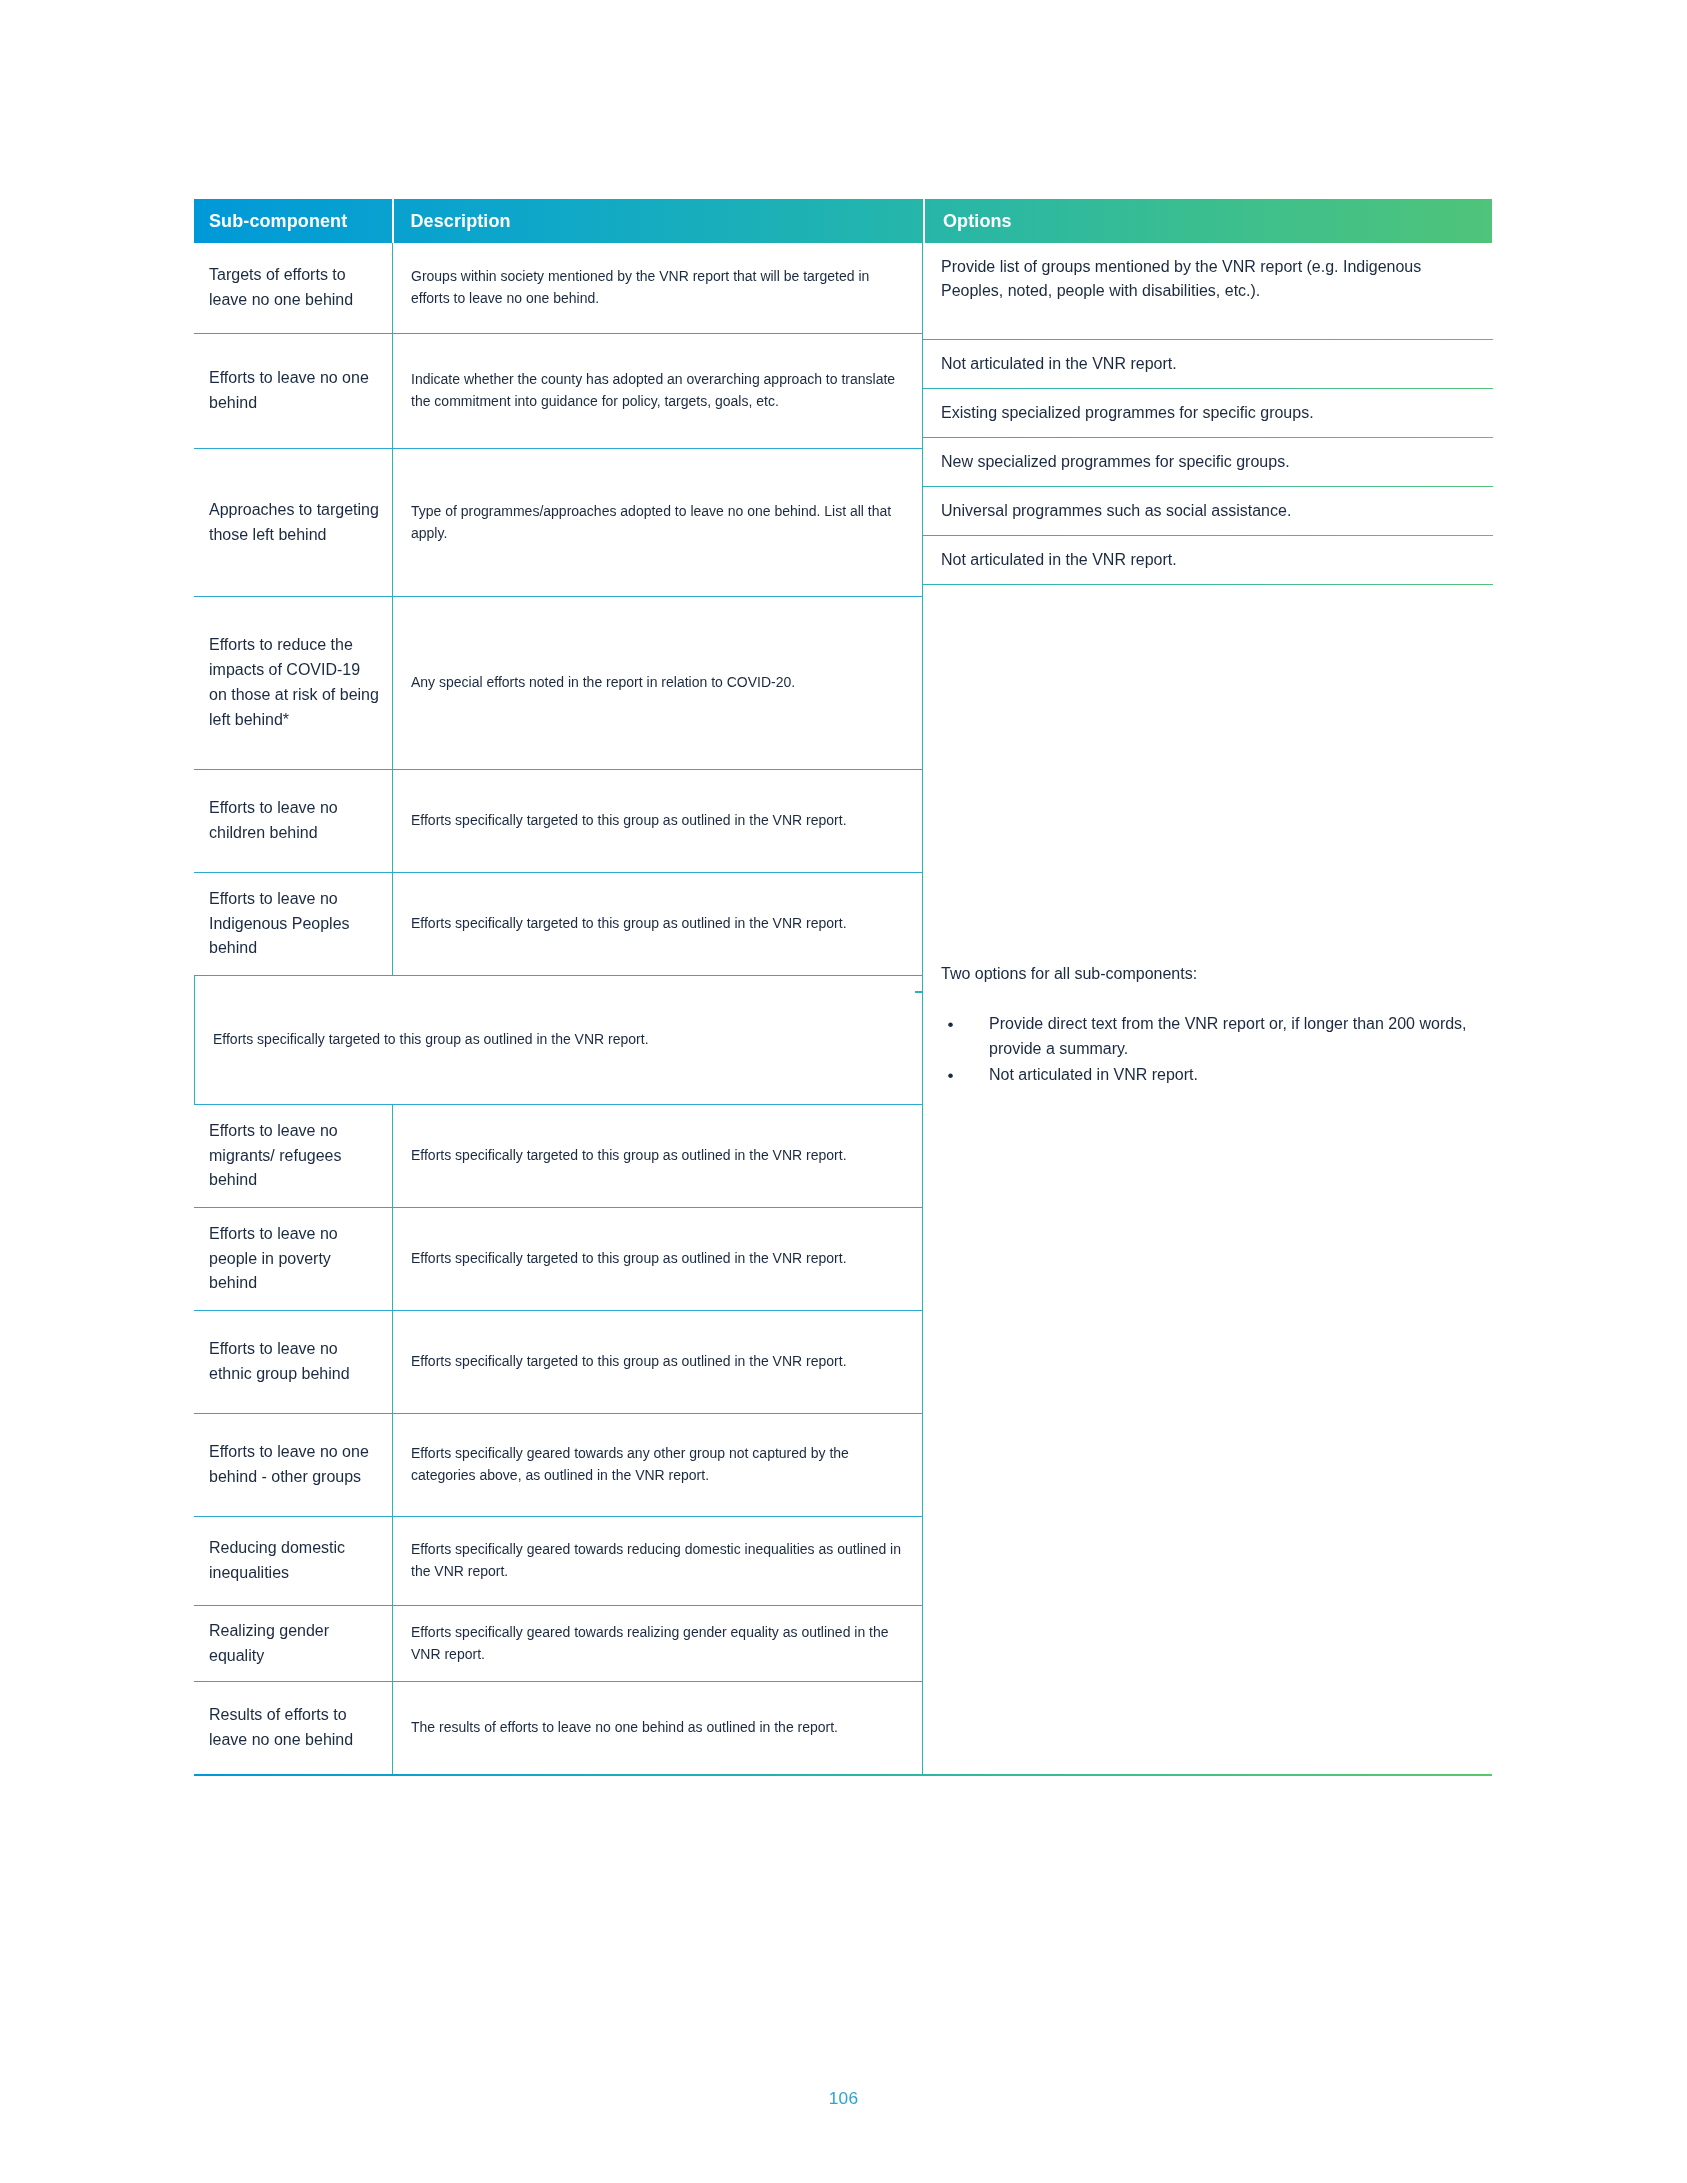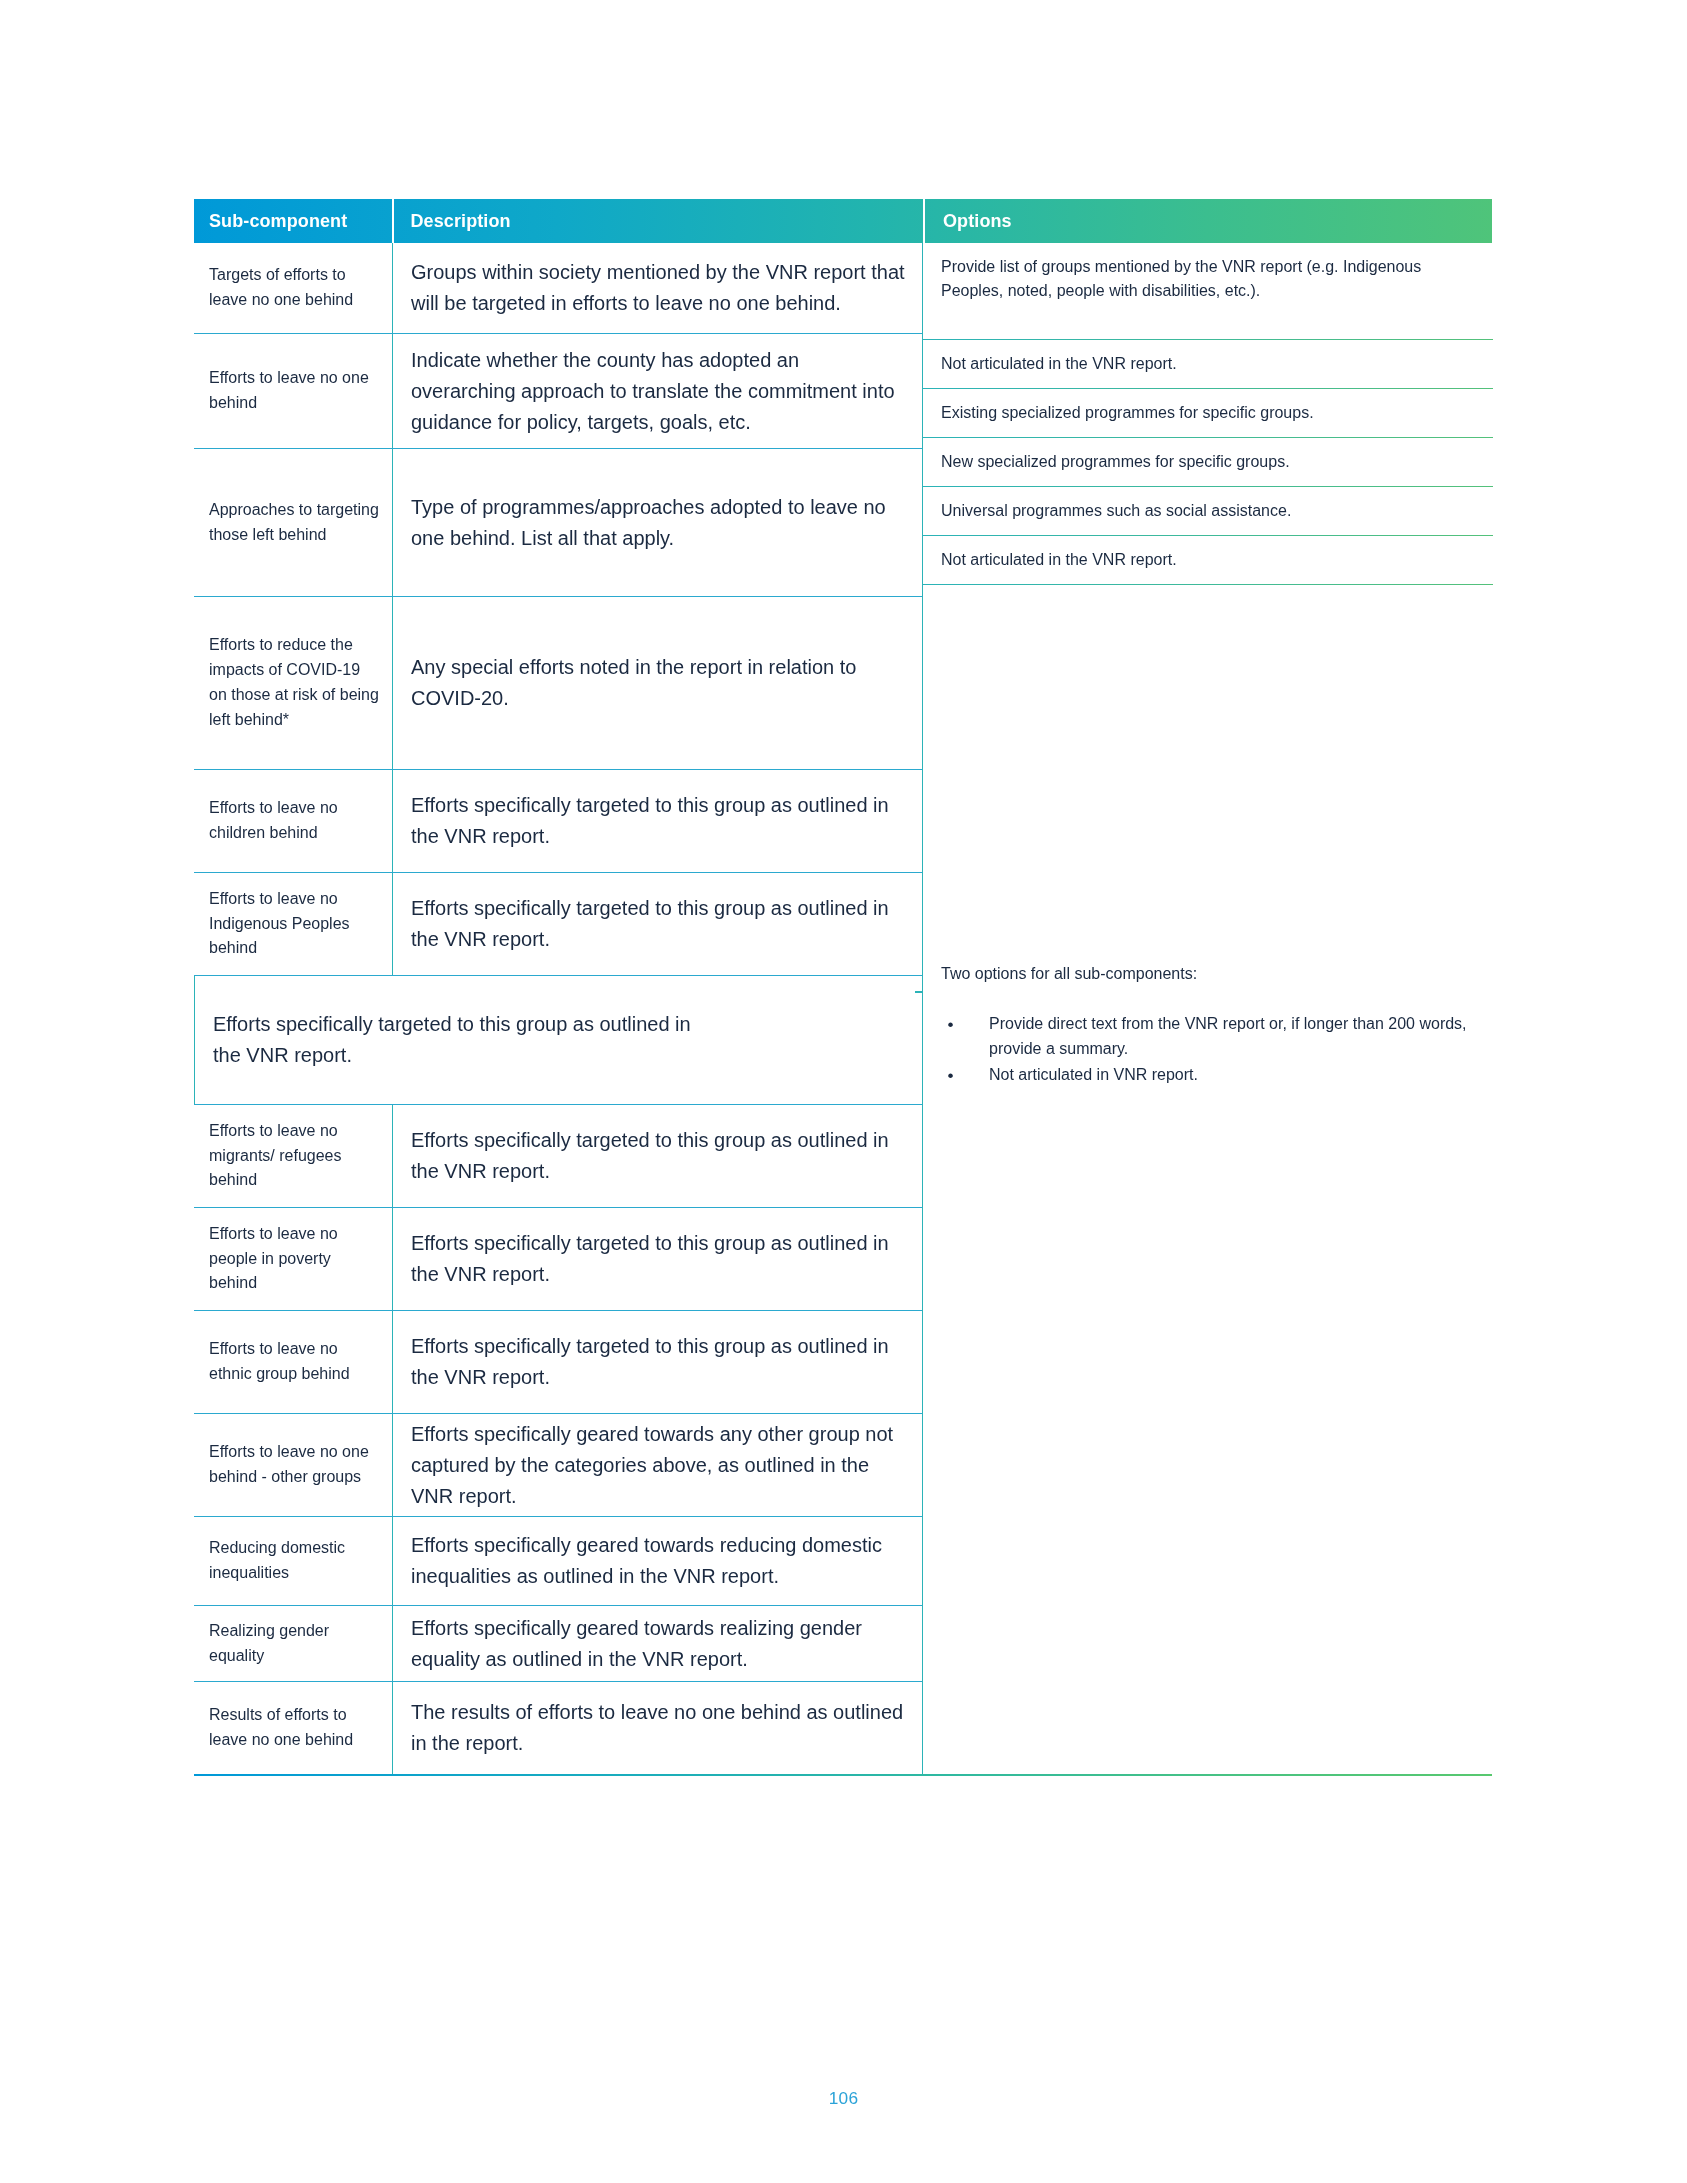--- a/index.html
+++ b/index.html
@@ -89,21 +89,21 @@
     line-height: 1.55;
     color: #1B2A41;
   }
   .cell-desc {
     width: 531px;
     flex: 0 0 531px;
     box-sizing: border-box;
     padding: 11.5px 16.5px 11.5px 18px;
     display: flex;
     align-items: center;
-    font-size: 20px;
+    font-size: 14px;
     line-height: 1.55;
     color: #1B2A41;
     border-left: 1.6px solid #2BB3B8;
   }
 
   
   .opt-cell {
     box-sizing: border-box;
     padding: 11.5px 20px 13px 18px;
     font-size: 16px;

